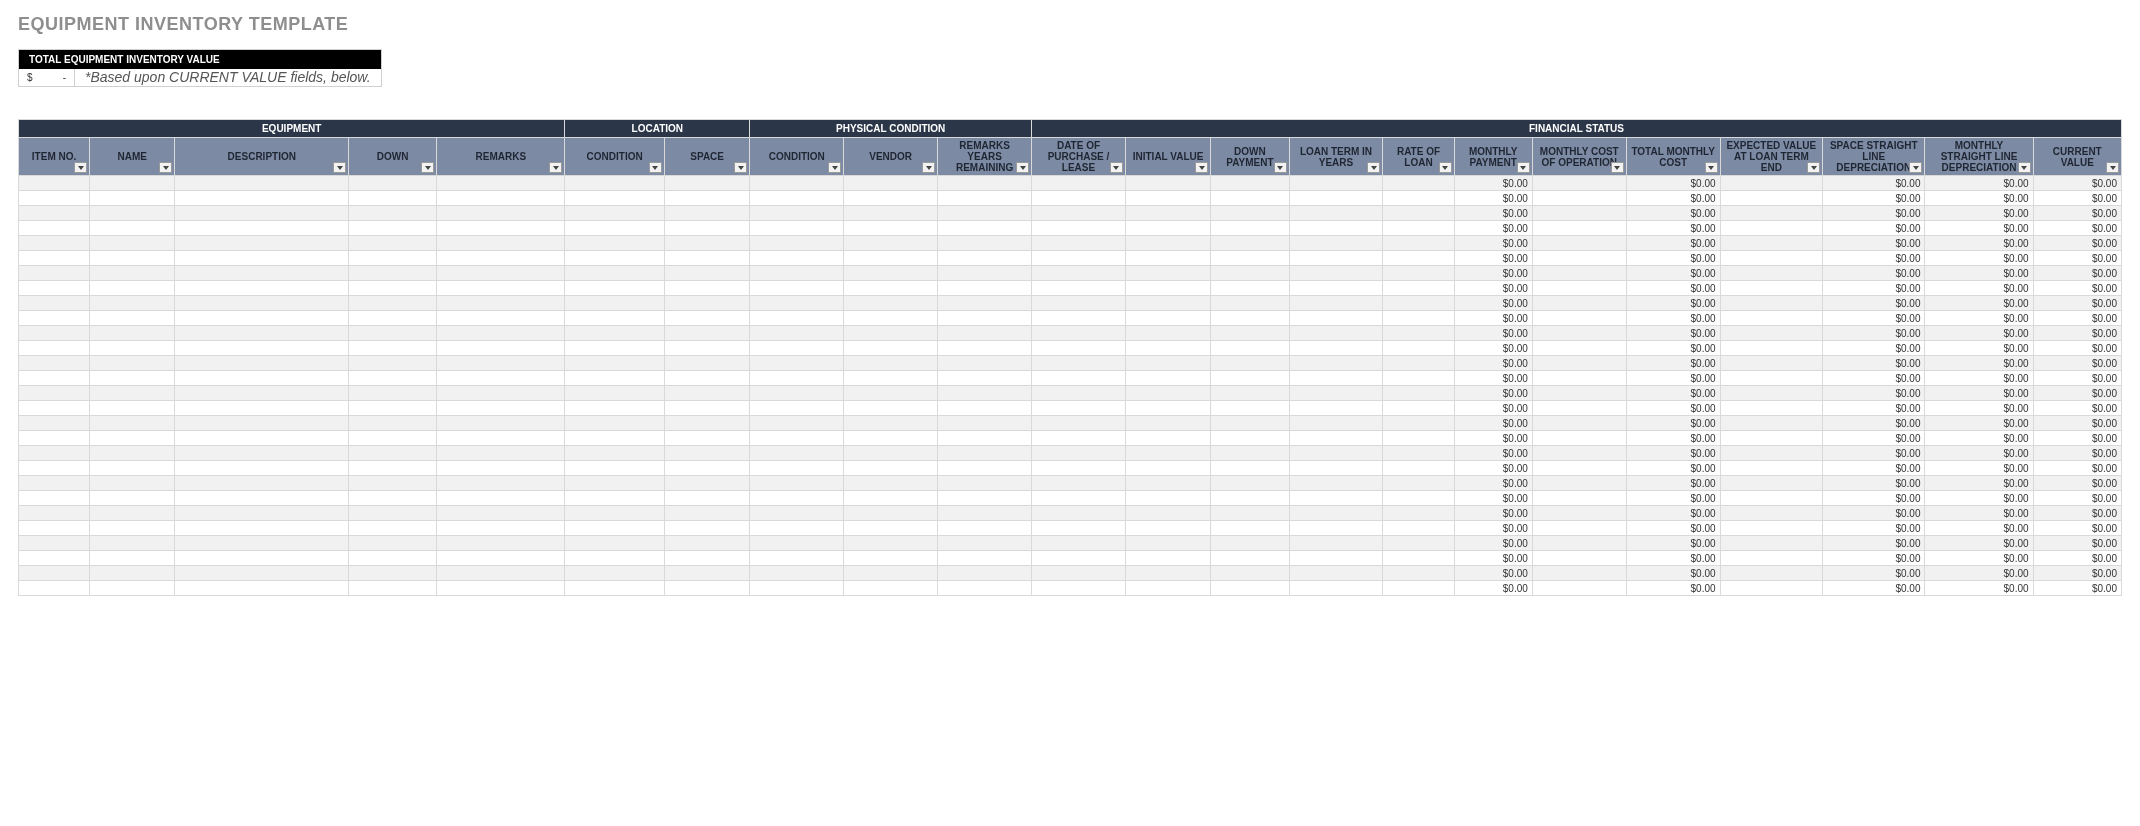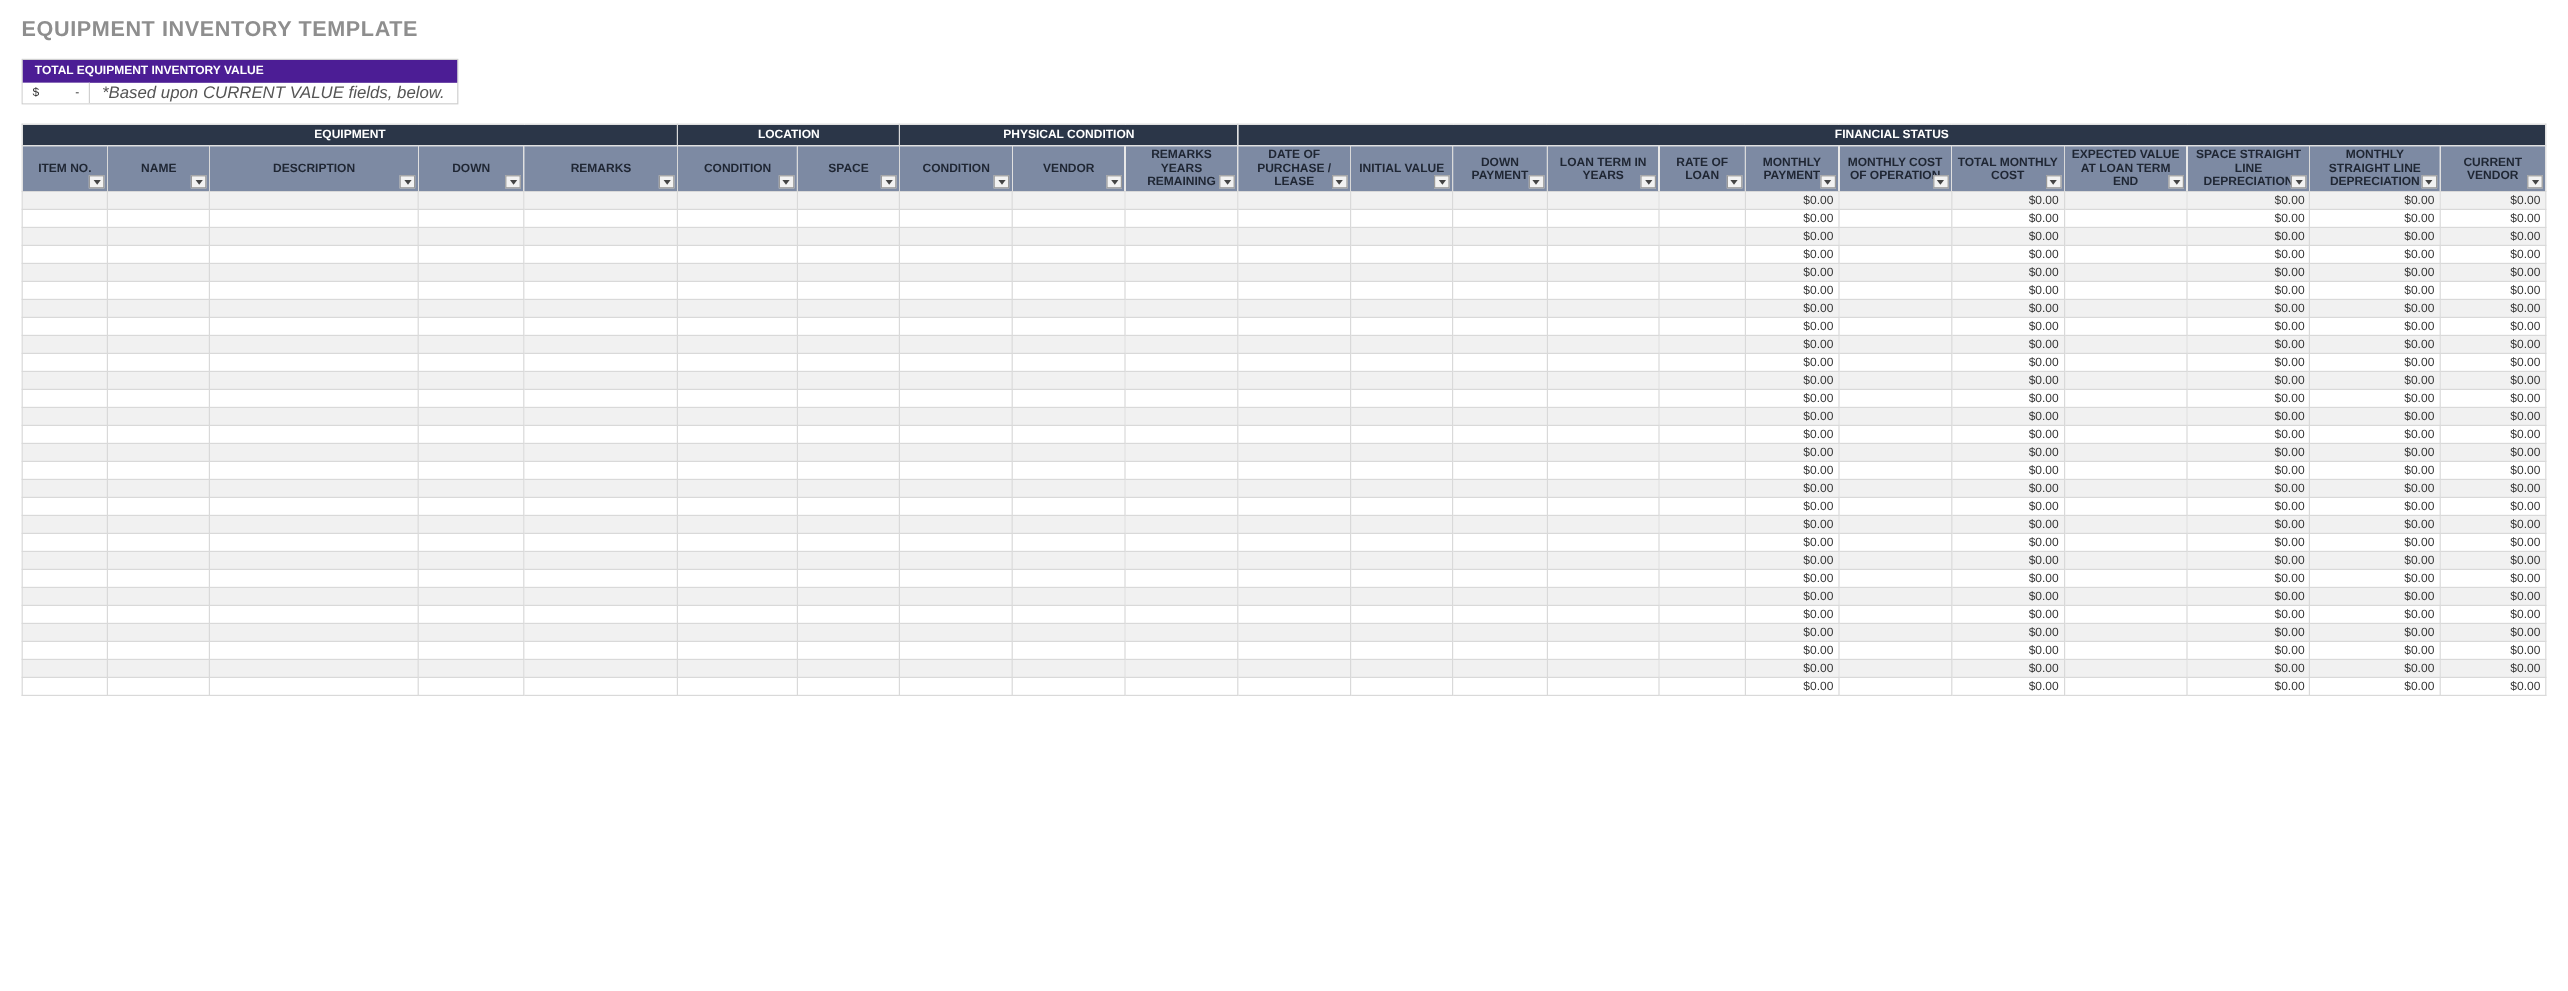--- a/index.html
+++ b/index.html
@@ -15,21 +15,21 @@
     font-weight: bold;
     letter-spacing: 0.5px;
     color: #8e8e8e;
     margin-bottom: 14px;
   }
   .summary-block {
     display: inline-block;
     border: 1px solid #d0d0d0;
   }
   .summary-header {
-    background: #4c1d95;
+    background: #000000;
     color: #ffffff;
     font-size: 10px;
     font-weight: bold;
     padding: 4px 10px;
     white-space: nowrap;
   }
   .summary-row {
     display: flex;
     align-items: stretch;
   }
@@ -44,21 +44,21 @@
     background: #fff;
   }
   .summary-note {
     font-size: 14px;
     font-style: italic;
     padding: 0 10px;
     color: #555;
     white-space: nowrap;
   }
   .sheet {
-    margin-top: 16px;
+    margin-top: 32px;
     border-collapse: collapse;
     table-layout: fixed;
     width: 100%;
   }
   .sheet th, .sheet td {
     border: 1px solid #d9d9d9;
     font-size: 10px;
     padding: 0;
     overflow: hidden;
   }
@@ -198,21 +198,21 @@
         <th class="c-ival"><span>INITIAL VALUE</span><span class="filter-icon"></span></th>
         <th class="c-down"><span>DOWN PAYMENT</span><span class="filter-icon"></span></th>
         <th class="c-loanterm"><span>LOAN TERM IN YEARS</span><span class="filter-icon"></span></th>
         <th class="c-rate"><span>RATE OF LOAN</span><span class="filter-icon"></span></th>
         <th class="c-mpay"><span>MONTHLY PAYMENT</span><span class="filter-icon"></span></th>
         <th class="c-mop"><span>MONTHLY COST OF OPERATION</span><span class="filter-icon"></span></th>
         <th class="c-tmc"><span>TOTAL MONTHLY COST</span><span class="filter-icon"></span></th>
         <th class="c-exp"><span>EXPECTED VALUE AT LOAN TERM END</span><span class="filter-icon"></span></th>
         <th class="c-asl"><span>SPACE STRAIGHT LINE DEPRECIATION</span><span class="filter-icon"></span></th>
         <th class="c-msl"><span>MONTHLY STRAIGHT LINE DEPRECIATION</span><span class="filter-icon"></span></th>
-        <th class="c-cur"><span>CURRENT VENDOR</span><span class="filter-icon"></span></th>
+        <th class="c-cur"><span>CURRENT VALUE</span><span class="filter-icon"></span></th>
       </tr>
   </thead>
   <tbody id="tbody">
       <tr>
         <td class="shaded"></td>
         <td class="shaded"></td>
         <td class="shaded"></td>
         <td class="shaded"></td>
         <td class="shaded"></td>
         <td class="shaded"></td>

